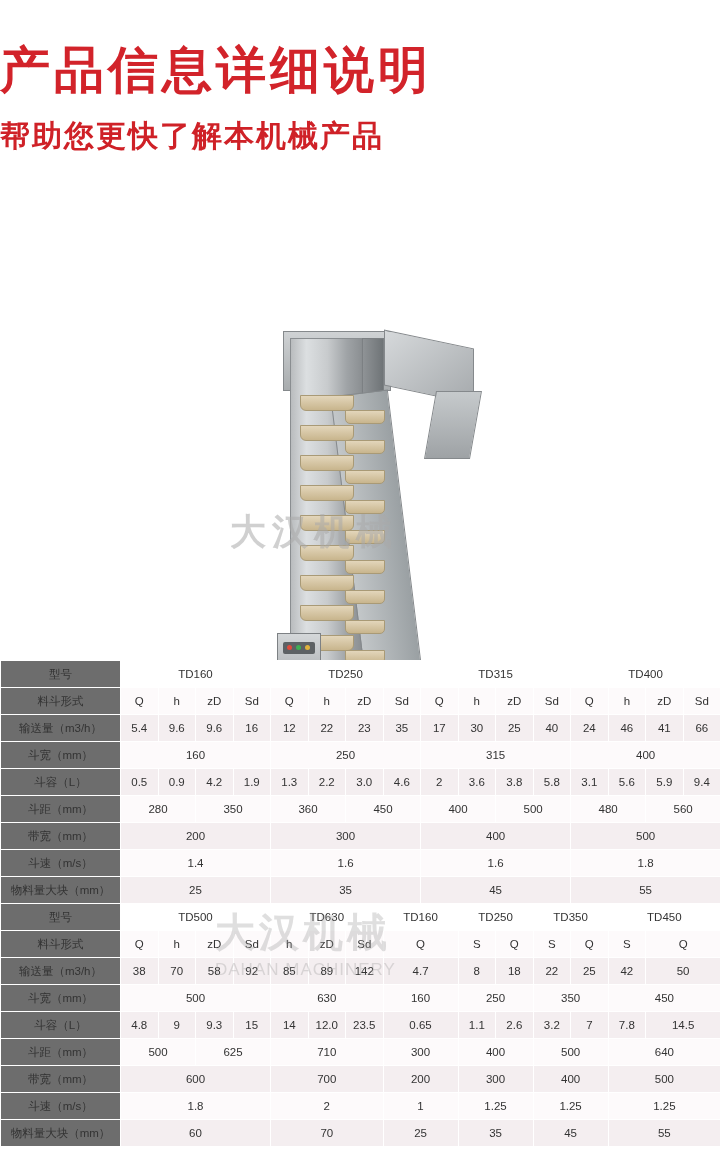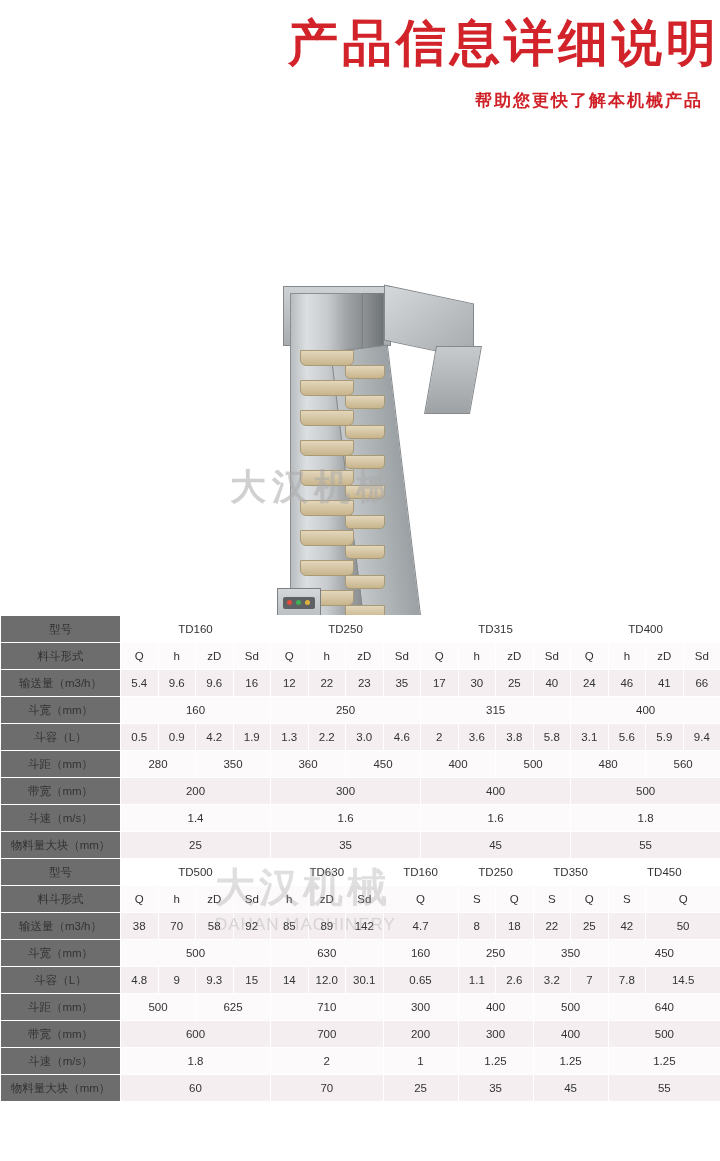--- a/index.html
+++ b/index.html
@@ -9,32 +9,32 @@
     background: #ffffff;
     font-family: "Liberation Sans", sans-serif;
   }
   .page {
     position: relative;
     width: 720px; height: 1161px;
     overflow: hidden;
     background: #fff;
   }
   
-  .header { text-align: right; padding-top: 15px; }
+  .header { text-align: left; padding-top: 42px; }
   .title {
     color: #d2232a;
     font-size: 50px;
     font-weight: bold;
     letter-spacing: 4px;
     line-height: 1.12;
     margin: 0;
   }
   .subtitle {
     color: #cf2127;
-    font-size: 17px;
+    font-size: 30px;
     font-weight: bold;
     letter-spacing: 2px;
     margin: 18px 17px 0 0;
   }
   
   .photo-area {
     position: relative;
     width: 720px;
     height: 497px;
     margin-top: 6px;
@@ -381,21 +381,21 @@
           <td colspan="3">450</td>
         </tr>
         <tr class="odd">
           <td class="rowhead">斗容（L）</td>
           <td>4.8</td>
           <td>9</td>
           <td>9.3</td>
           <td>15</td>
           <td>14</td>
           <td>12.0</td>
-          <td>30.1</td>
+          <td>23.5</td>
           <td colspan="2">0.65</td>
           <td>1.1</td>
           <td>2.6</td>
           <td>3.2</td>
           <td>7</td>
           <td>7.8</td>
           <td colspan="2">14.5</td>
           <td>15</td>
         </tr>
         <tr class="even">

